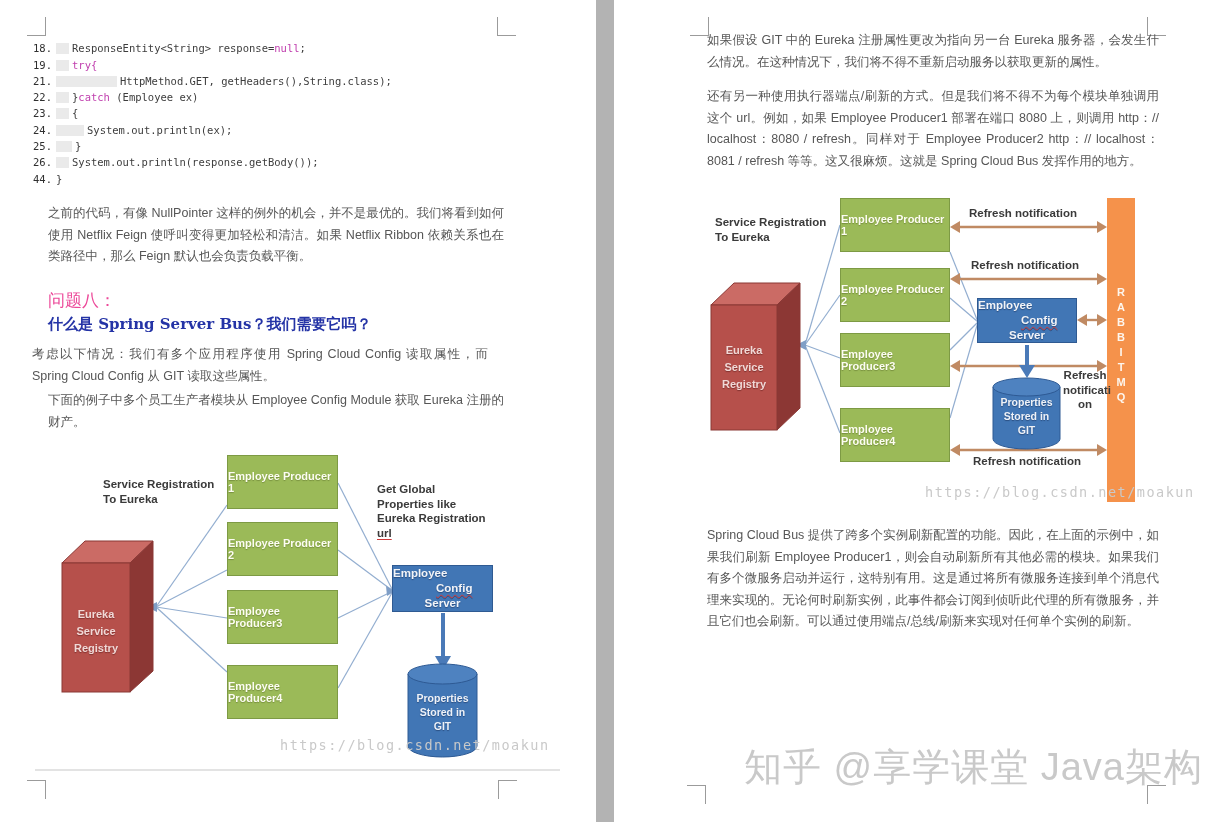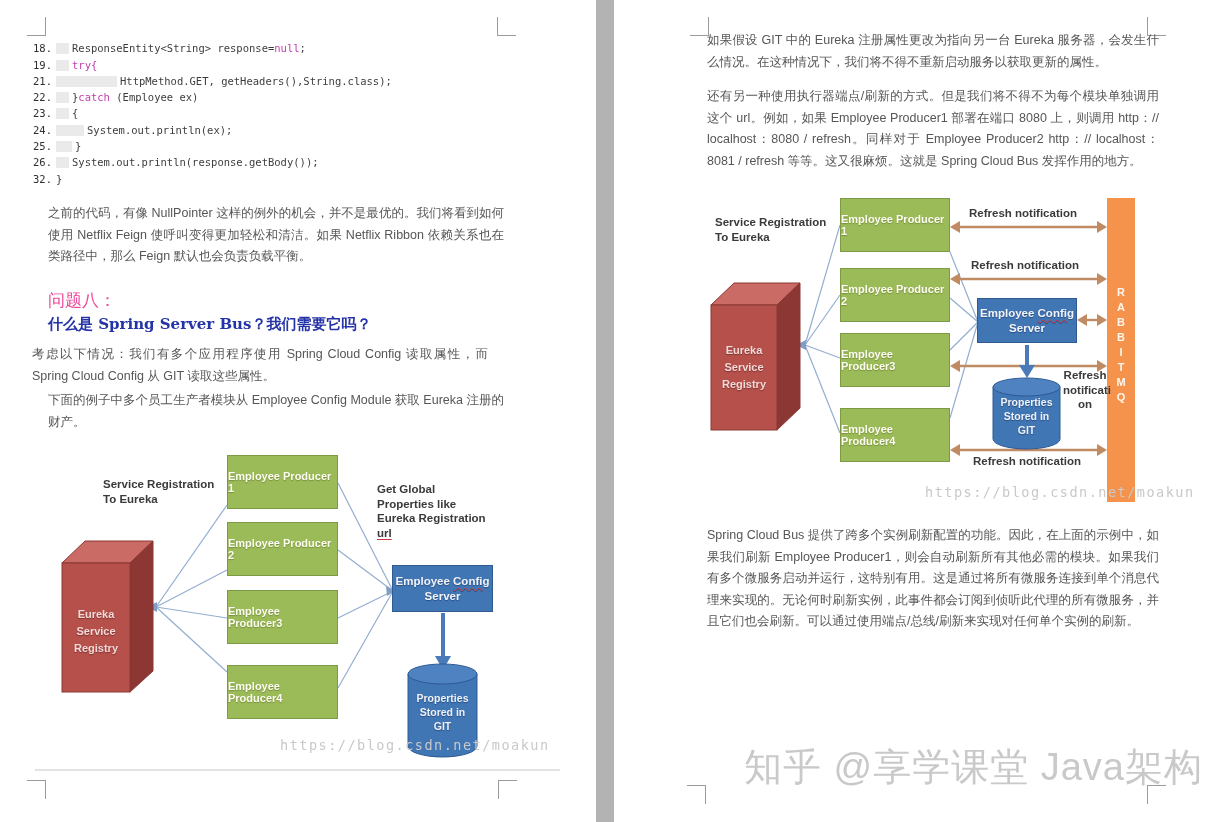--- a/index.html
+++ b/index.html
@@ -37,21 +37,21 @@
   
   .diagram{position:absolute;}
   .diagram svg{position:absolute;left:0;top:0;}
   .dlbl{position:absolute;font-size:11.5px;font-weight:600;color:#3a3a3a;line-height:14.5px;}
   .pbox{position:absolute;width:111px;height:54px;background:#9bba58;border:1px solid #7d9a44;
     box-sizing:border-box;display:flex;align-items:center;justify-content:center;
     color:#fdfdf2;font-size:11px;font-weight:600;text-shadow:0 1px 1px rgba(90,110,40,.55);}
   .bbox{position:absolute;background:#4176b5;border:1px solid #2f5a92;box-sizing:border-box;
     display:flex;flex-direction:column;align-items:center;justify-content:center;
     color:#f2f4f8;font-size:11.5px;font-weight:600;line-height:15px;text-shadow:0 1px 1px rgba(20,40,80,.5);}
-  .squiggle{text-decoration:underline wavy #cc3a3a;text-underline-offset:2px;text-decoration-thickness:1px;}
+  .squiggle{text-decoration:underline wavy #cc3a3a;text-underline-offset:2px;text-decoration-thickness:1px;padding-left:43px;}
   .redline{text-decoration:underline #cc3a3a;text-underline-offset:2px;}
   .cyl-lbl{position:absolute;color:#eef2f8;font-size:10.5px;font-weight:600;line-height:14px;
     text-align:center;text-shadow:0 1px 1px rgba(20,40,80,.5);}
   .eureka-lbl{position:absolute;color:#f1d9d7;font-size:11px;font-weight:600;line-height:17px;
     text-align:center;text-shadow:0 1px 1px rgba(80,20,20,.5);}
   .wmark{position:absolute;font-family:"DejaVu Sans Mono","Liberation Mono",monospace;
     font-size:13.5px;color:#c9c9c9;letter-spacing:1.5px;white-space:nowrap;}
   .rabbit{position:absolute;display:flex;flex-direction:column;align-items:center;
     color:#fdf6ee;font-size:11px;font-weight:600;line-height:15px;}
   #zhihu-watermark{position:absolute;left:130px;top:742px;font-size:38px;color:#c9c9c9;
@@ -69,21 +69,21 @@
 
   <div id="code-block">
       <div class="code-line"><span class="ln">18.</span><span class="ind" style="width: 13px;"></span><span>ResponseEntity&lt;String&gt; response=</span><span class="kw">null</span><span>;</span></div>
       <div class="code-line"><span class="ln">19.</span><span class="ind" style="width: 13px;"></span><span class="kw">try{</span></div>
       <div class="code-line"><span class="ln">21.</span><span class="ind" style="width: 61px;"></span><span>HttpMethod.GET, getHeaders(),String.class);</span></div>
       <div class="code-line"><span class="ln">22.</span><span class="ind" style="width: 13px;"></span><span>}</span><span class="kw">catch</span><span> (Employee ex)</span></div>
       <div class="code-line"><span class="ln">23.</span><span class="ind" style="width: 13px;"></span><span>{</span></div>
       <div class="code-line"><span class="ln">24.</span><span class="ind" style="width: 28px;"></span><span>System.out.println(ex);</span></div>
       <div class="code-line"><span class="ln">25.</span><span class="ind" style="width: 16px;"></span><span>}</span></div>
       <div class="code-line"><span class="ln">26.</span><span class="ind" style="width: 13px;"></span><span>System.out.println(response.getBody());</span></div>
-      <div class="code-line"><span class="ln">32.</span><span>}</span></div>
+      <div class="code-line"><span class="ln">44.</span><span>}</span></div>
     </div>
 
   <div class="para" style="left:48px;top:203px;width:456px;">之前的代码，有像 NullPointer 这样的例外的机会，并不是最优的。我们将看到如何使用 Netflix Feign 使呼叫变得更加轻松和清洁。如果 Netflix Ribbon 依赖关系也在类路径中，那么 Feign 默认也会负责负载平衡。</div>
   <div class="qlabel" style="left:48px;top:289px;">问题八：</div>
   <div class="heading" style="left:48px;top:315px;">什么是 Spring Server Bus？我们需要它吗？</div>
   <div class="para" style="left:32px;top:344px;width:456px;">考虑以下情况：我们有多个应用程序使用 Spring Cloud Config 读取属性，而 Spring Cloud Config 从 GIT 读取这些属性。</div>
   <div class="para" style="left:48px;top:390px;width:456px;">下面的例子中多个员工生产者模块从 Employee Config Module 获取 Eureka 注册的财产。</div>
 
   <div class="diagram" style="left:30px;top:425px;width:535px;height:345px;">
     <svg width="535" height="345" viewBox="0 0 535 345">

